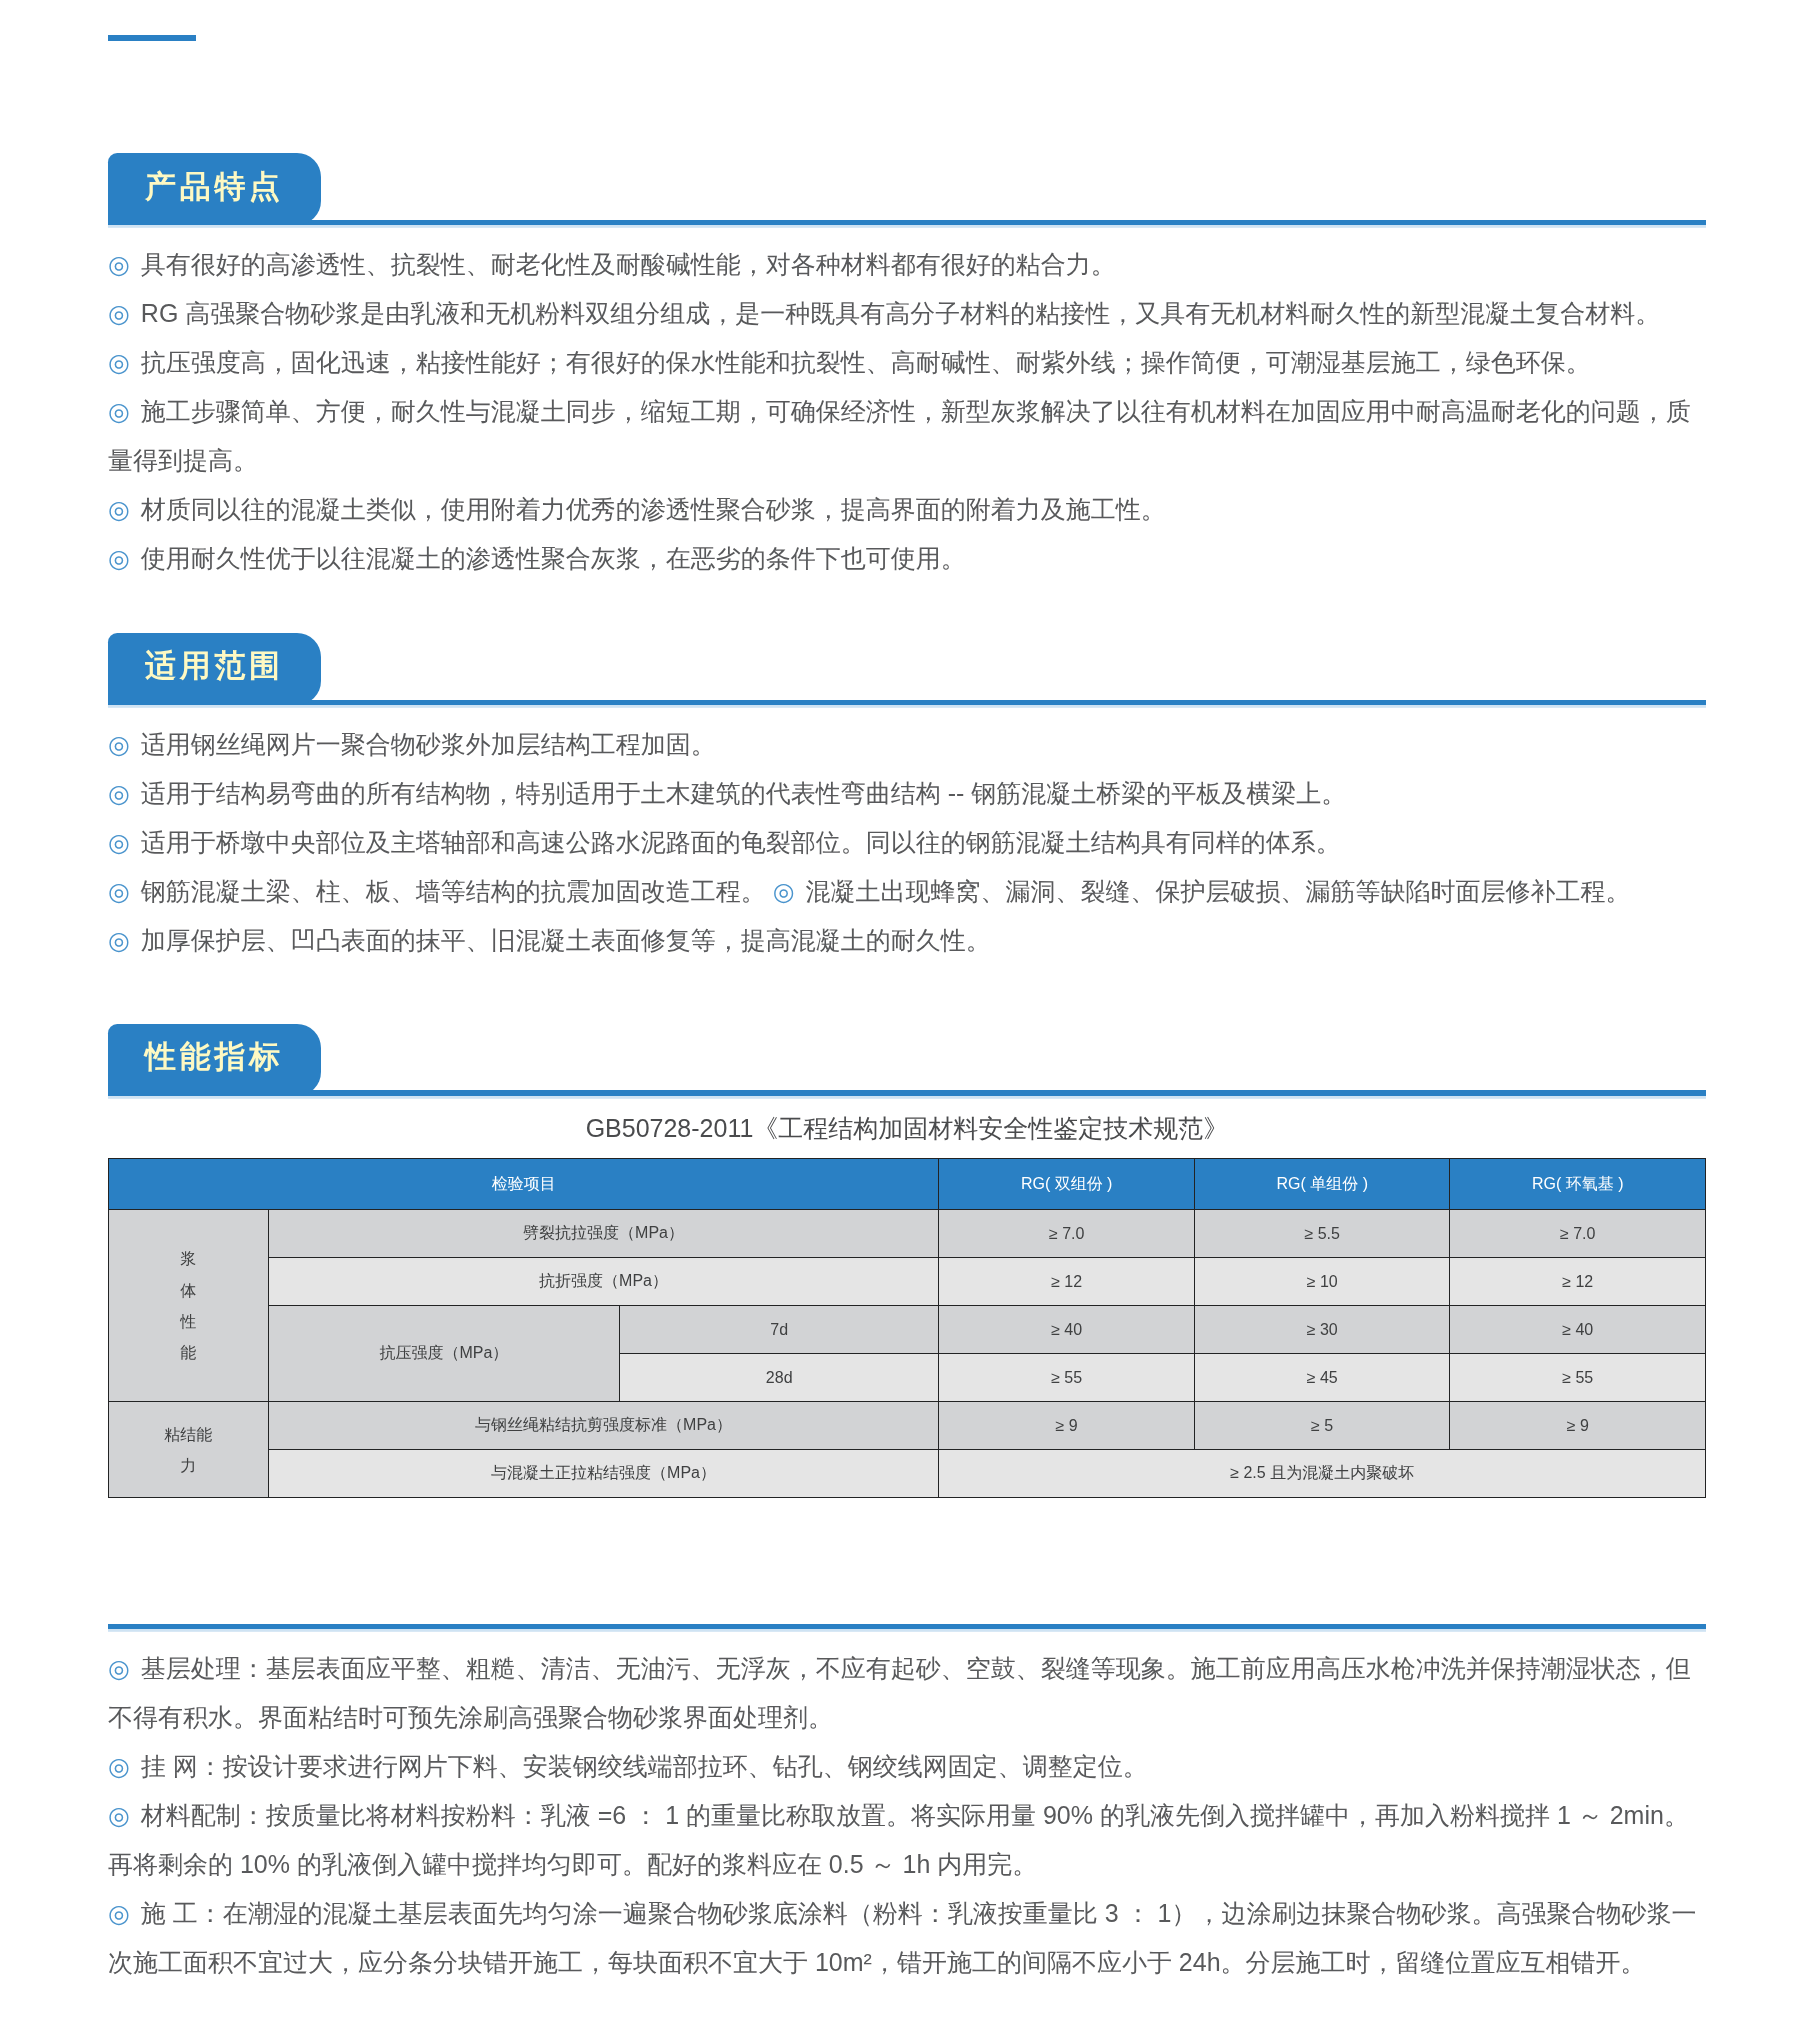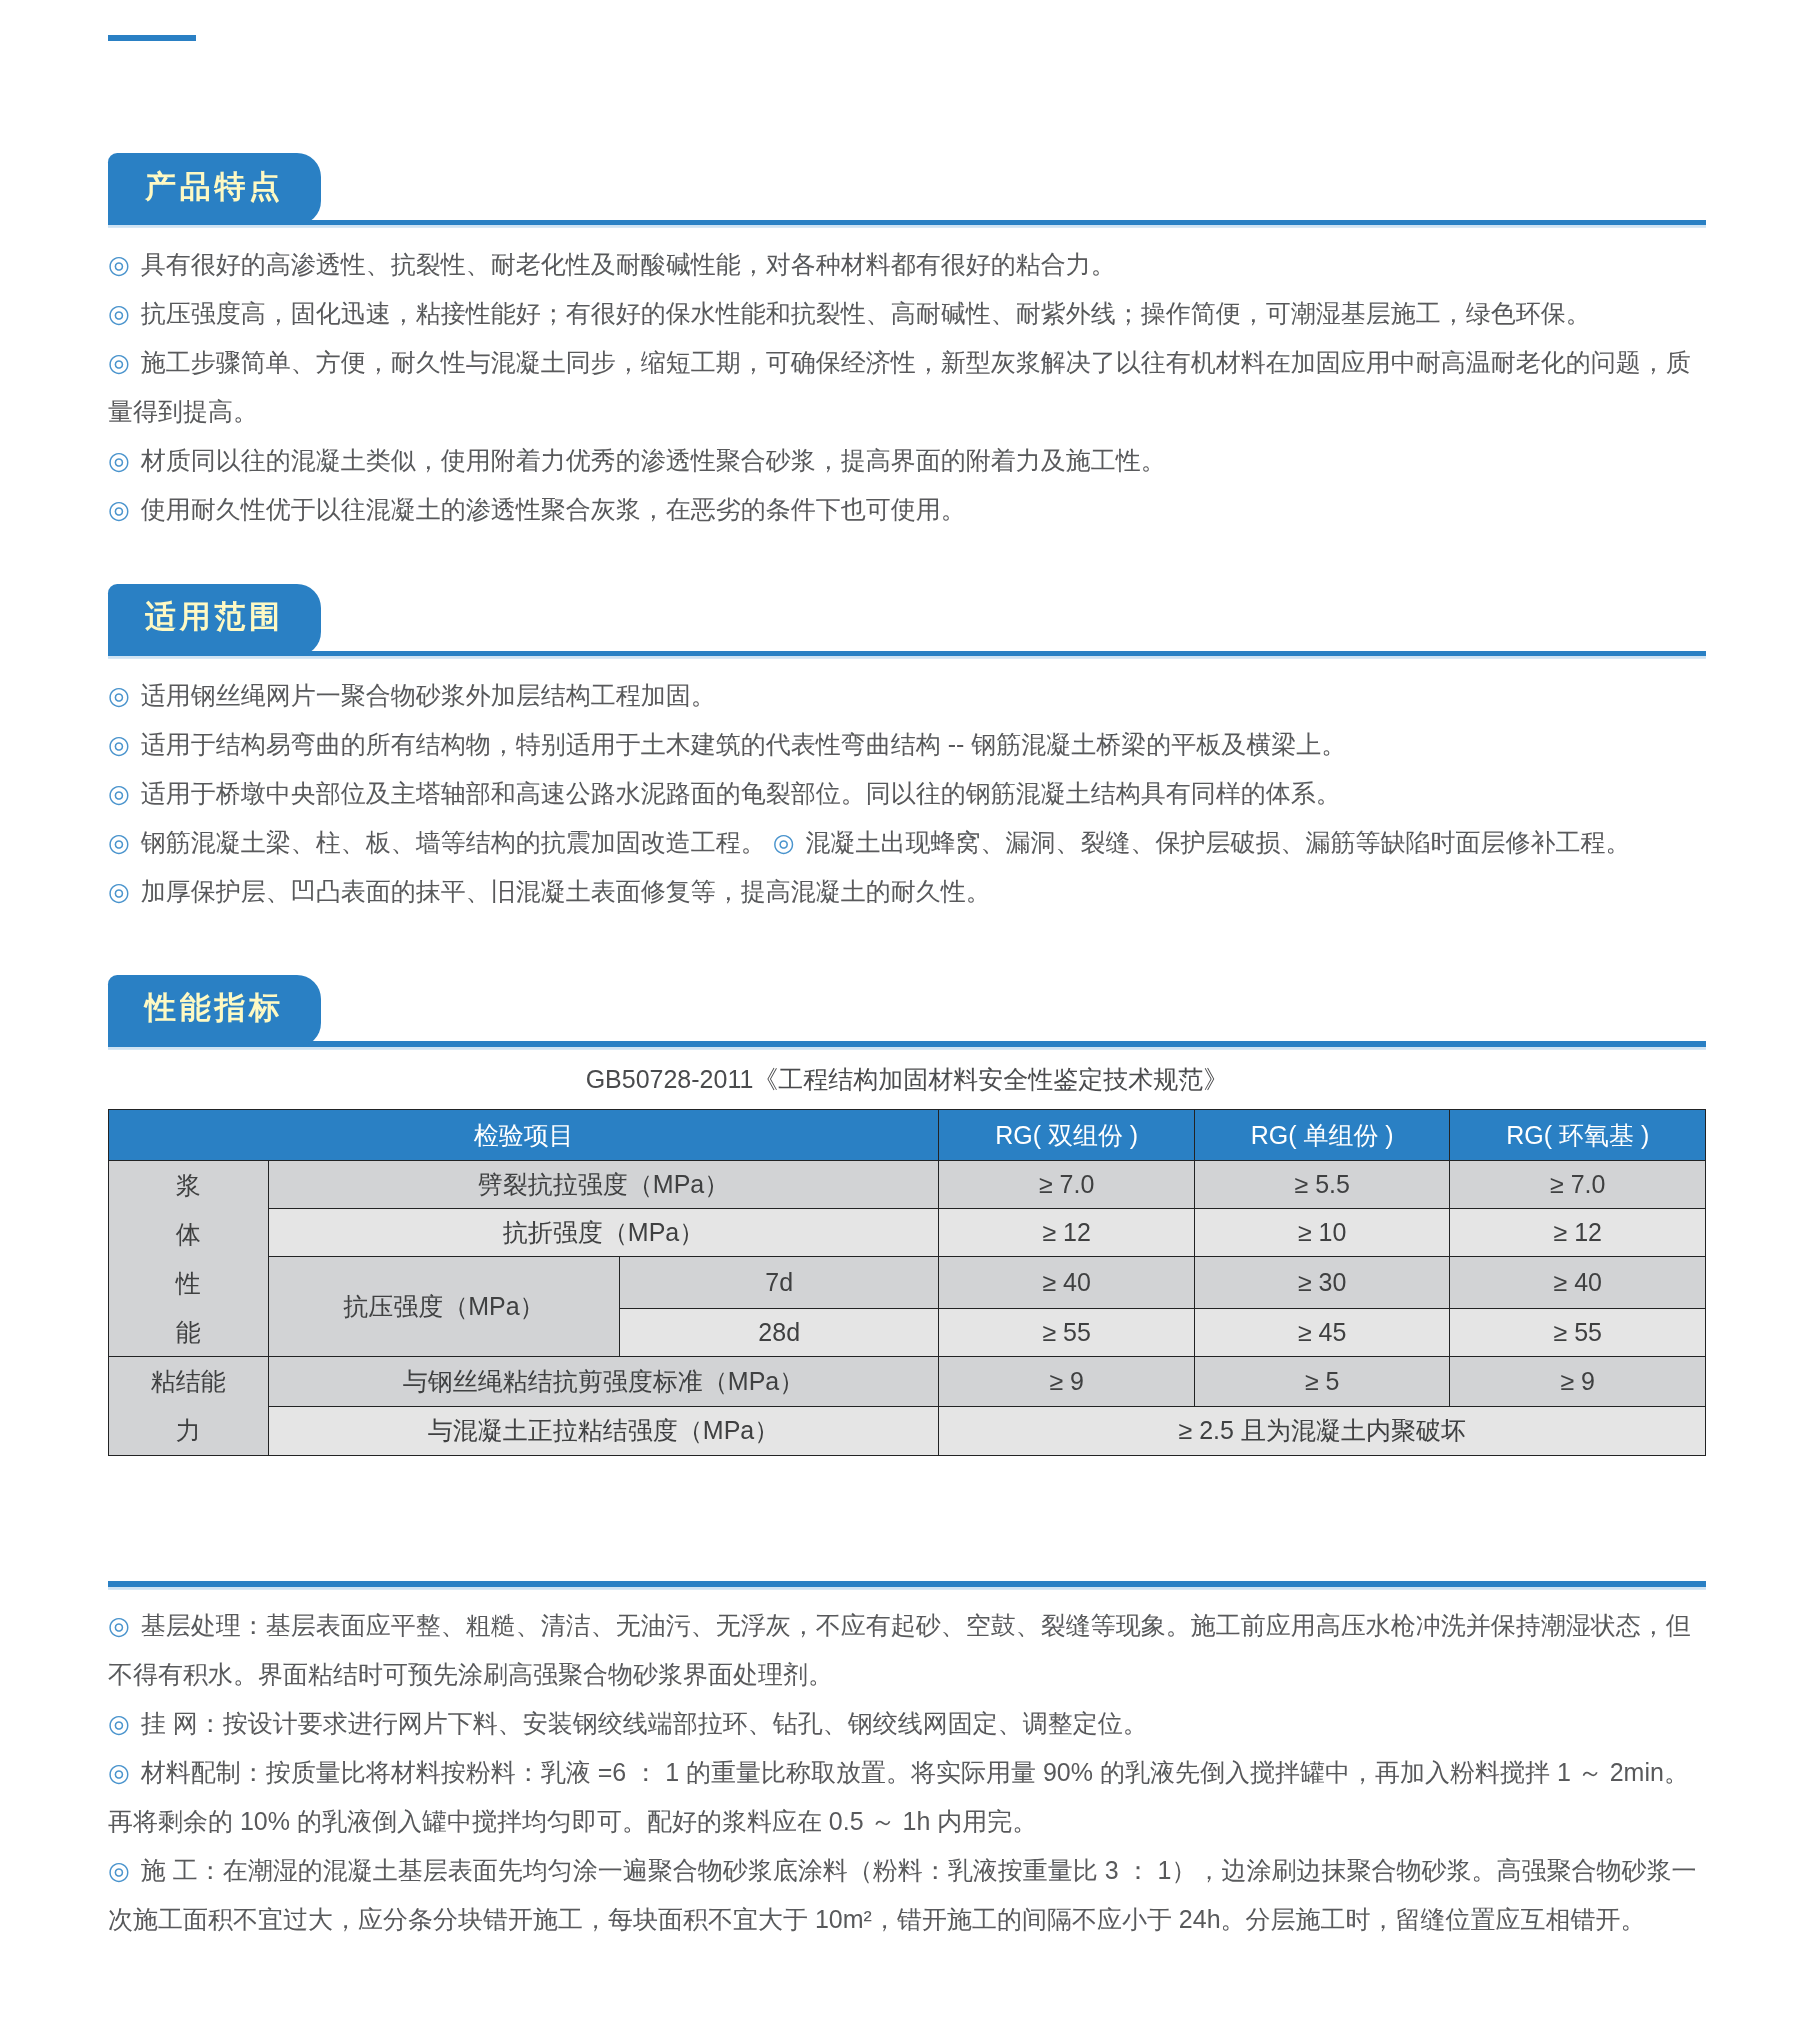--- a/index.html
+++ b/index.html
@@ -74,21 +74,21 @@
   table.perf {
     width: 100%;
     margin-top: 13px;
     border-collapse: collapse;
     table-layout: fixed;
   }
   table.perf th, table.perf td {
     border: 1.8px solid #222324;
     text-align: center;
     vertical-align: middle;
-    font-size: 25px;
+    font-size: 16px;
     font-weight: normal;
     color: #3f4041;
     padding: 0 7.3px;
     height: 48px;
   }
   table.perf thead th {
     background: #2a80c4;
     color: #ffffff;
     height: 51px;
   }
@@ -102,20 +102,21 @@
 <div class="content">
 
   <div class="title-underline"></div>
 
   <div class="section-header mt-lg">
     <div class="section-rule"></div>
     <div class="section-tab">产品特点</div>
   </div>
   <div class="bullets">
     <p class="bullet"><span class="bullet-mark">◎</span><span>具有很好的高渗透性、抗裂性、耐老化性及耐酸碱性能，对各种材料都有很好的粘合力。</span></p>
+    <p class="bullet"><span class="bullet-mark">◎</span><span>RG 高强聚合物砂浆是由乳液和无机粉料双组分组成，是一种既具有高分子材料的粘接性，又具有无机材料耐久性的新型混凝土复合材料。</span></p>
     <p class="bullet"><span class="bullet-mark">◎</span><span>抗压强度高，固化迅速，粘接性能好；有很好的保水性能和抗裂性、高耐碱性、耐紫外线；操作简便，可潮湿基层施工，绿色环保。</span></p>
     <p class="bullet"><span class="bullet-mark">◎</span><span>施工步骤简单、方便，耐久性与混凝土同步，缩短工期，可确保经济性，新型灰浆解决了以往有机材料在加固应用中耐高温耐老化的问题，质量得到提高。</span></p>
     <p class="bullet"><span class="bullet-mark">◎</span><span>材质同以往的混凝土类似，使用附着力优秀的渗透性聚合砂浆，提高界面的附着力及施工性。</span></p>
     <p class="bullet"><span class="bullet-mark">◎</span><span>使用耐久性优于以往混凝土的渗透性聚合灰浆，在恶劣的条件下也可使用。</span></p>
   </div>
 
   <div class="section-header">
     <div class="section-rule"></div>
     <div class="section-tab">适用范围</div>
   </div>

